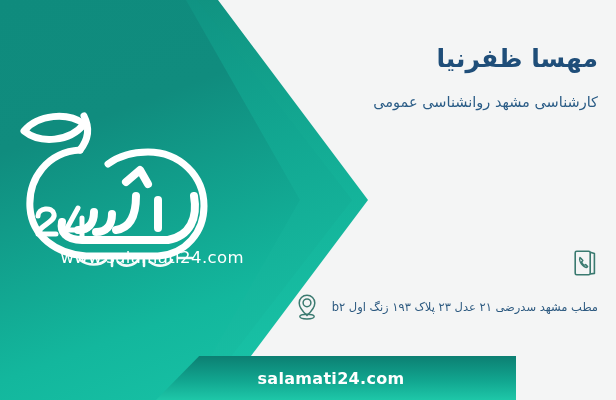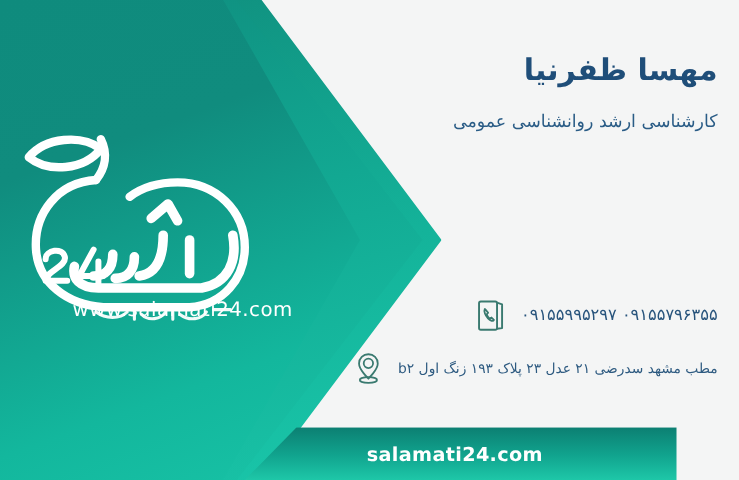--- a/index.html
+++ b/index.html
@@ -106,21 +106,21 @@
   .icon-box{
     width:26px;height:30px;
     display:flex;align-items:center;justify-content:center;
     flex:0 0 auto;
   }
   .icon-box svg{display:block;}
 
   
   .footer{
     position:absolute;left:0;bottom:0;
-    width:564px;height:44px;
+    width:516px;height:44px;
     z-index:4;
     pointer-events:none;
   }
   .footer-bar{
     position:absolute;right:0;bottom:0;
     width:360px;height:44px;
     background:linear-gradient(180deg,#0c7f72 0%,#11a58f 55%,#1ec7a8 100%);
     -webkit-clip-path:polygon(12% 0, 100% 0, 100% 100%, 0 100%);
     clip-path:polygon(12% 0, 100% 0, 100% 100%, 0 100%);
   }
@@ -177,24 +177,23 @@
         <path d="M72 164 C80 170, 92 170, 98 164 M104 162 L104 170 M110 166 C116 172, 126 170, 130 164
                  M136 164 L136 170 M142 166 C150 172, 160 170, 164 164 M170 162 L184 162"></path>
       </g>
     </svg>
   </div>
   <div class="logo-url">www.salamati24.com</div>
 
   <div class="right">
 
     <div class="name">مهسا ظفرنیا</div>
-    <div class="subtitle">کارشناسی ارشد روانشناسی عمومی</div>
+    <div class="subtitle">کارشناسی مشهد روانشناسی عمومی</div>
 
     <div class="info-row row-phones">
-      <span class="info-text">۰۹۱۵۵۷۹۶۳۵۵ ۰۹۱۵۵۹۹۵۲۹۷</span>
       <span class="icon-box">
         <svg width="22" height="26" viewBox="0 0 22 26" xmlns="http://www.w3.org/2000/svg">
           <rect x="1.2" y="1.2" width="15" height="23.6" rx="1.5" fill="none" stroke="#3a7a70" stroke-width="1.6"></rect>
           <path d="M16.2 2.2 L20.4 3.6 L20.4 23.4 L16.2 24" fill="none" stroke="#3a7a70" stroke-width="1.6" stroke-linejoin="round"></path>
           <path d="M6 7.5 C5 9.5, 6.4 13, 8.6 15.2 C10.8 17.4, 13 18.2, 13.6 16.6
                    L11.6 14.6 L9.8 15.4 C8.8 14.4, 8 13.2, 7.6 12 L8.8 10.6 L6.8 8.2 Z" fill="none" stroke="#3a7a70" stroke-width="1.5" stroke-linejoin="round"></path>
         </svg>
       </span>
     </div>
 

